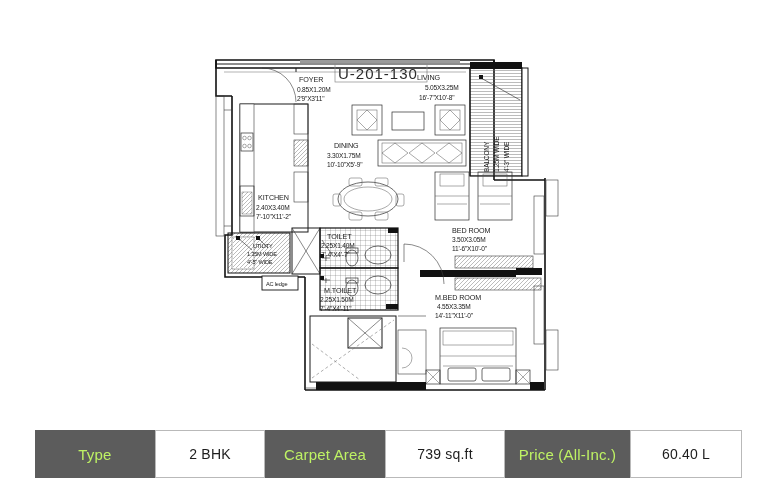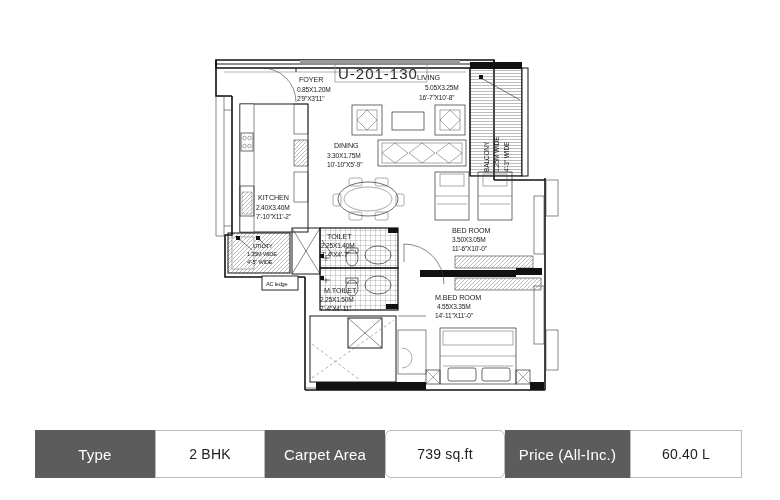--- a/index.html
+++ b/index.html
@@ -39,33 +39,33 @@
     align-items: center;
     justify-content: center;
     box-sizing: border-box;
     height: 48px;
     font-size: 15px;
     letter-spacing: 0.2px;
     white-space: nowrap;
   }
   .spec-label {
     background: #5c5c5c;
-    color: #ffffff;
+    color: #bef264;
     font-size: 15px;
   }
   .spec-value {
     background: #ffffff;
     color: #1d1d1d;
     border: 1px solid #b9b9b9;
     font-size: 14px;
   }
   .w-type-l   { width: 120px; }
   .w-type-v   { width: 110px; }
   .w-area-l   { width: 120px; }
-  .w-area-v   { width: 120px; border-radius: 6px; }
+  .w-area-v   { width: 120px; }
   .w-price-l  { width: 125px; }
   .w-price-v  { width: 112px; }
 
   
   text {
     font-family: "Liberation Sans", sans-serif;
     fill: #1a1a1a;
   }
   .rmname { font-size: 7.2px; letter-spacing: -0.1px; }
   .rmdim  { font-size: 6.6px; letter-spacing: -0.2px; }

